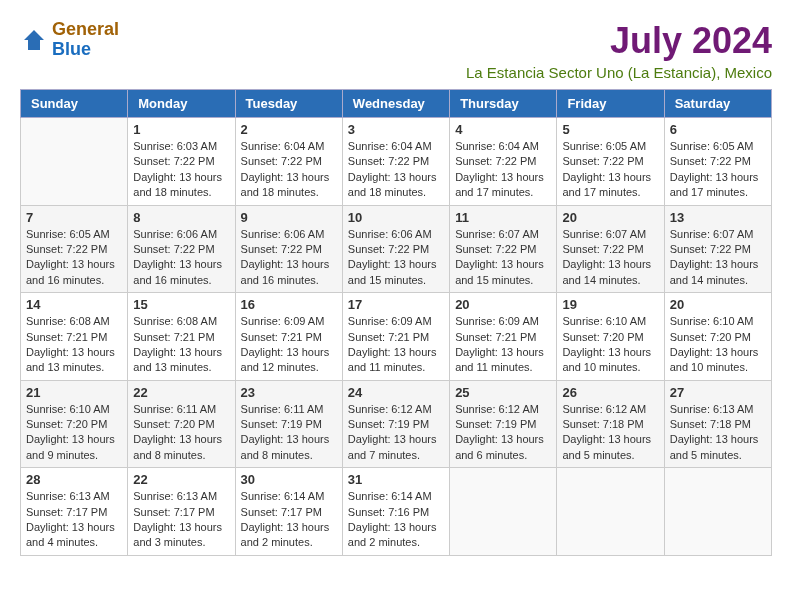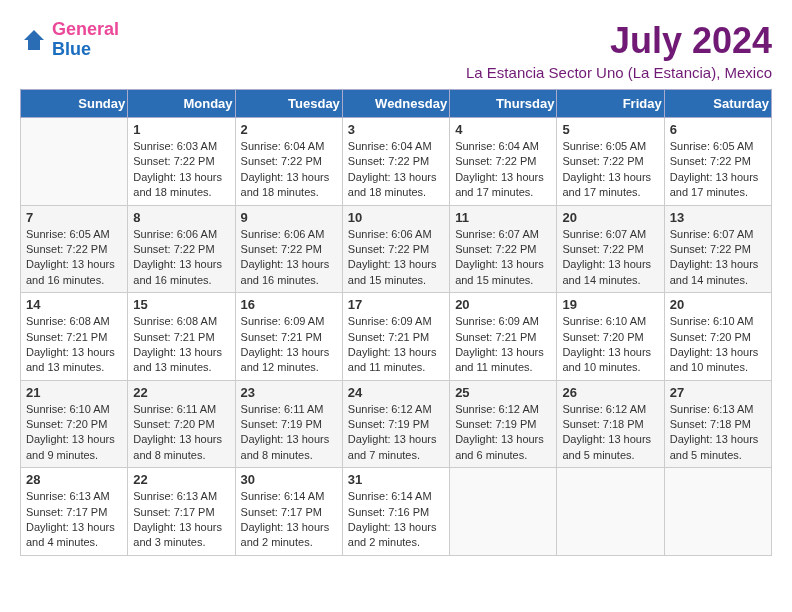--- a/index.html
+++ b/index.html
@@ -19,49 +19,49 @@
     .logo {
       display: flex;
       align-items: center;
       gap: 4px;
     }
     .logo-text {
       font-size: 18px;
       font-weight: bold;
       line-height: 1.1;
     }
-    .logo-general { color: #ec4899; }
+    .logo-general { color: #a16207; }
     .logo-blue { color: #1a6dbf; margin-top: 44px; }
     .logo-icon {
       width: 28px;
       height: 28px;
     }
     .title-block {
       text-align: right;
     }
     .month-title {
       font-size: 36px;
       font-weight: bold;
       color: #701a75;
     }
     .location-title {
       font-size: 15px;
-      color: #701a75;
+      color: #4d7c0f;
       margin-top: 2px;
     }
     .calendar {
       width: 100%;
       border-collapse: collapse;
       margin-top: 8px;
     }
     .calendar th {
       background-color: #2a6db5;
       color: #fff;
-      text-align: right;
-      padding: 6px 2px;
+      text-align: left;
+      padding: 6px 10px;
       font-size: 13px;
       border: 1px solid #aac;
     }
     .calendar td {
       border: 1px solid #ccc;
       vertical-align: top;
       padding: 4px 5px;
       width: 107px;
       min-height: 80px;
       font-size: 10.5px;

